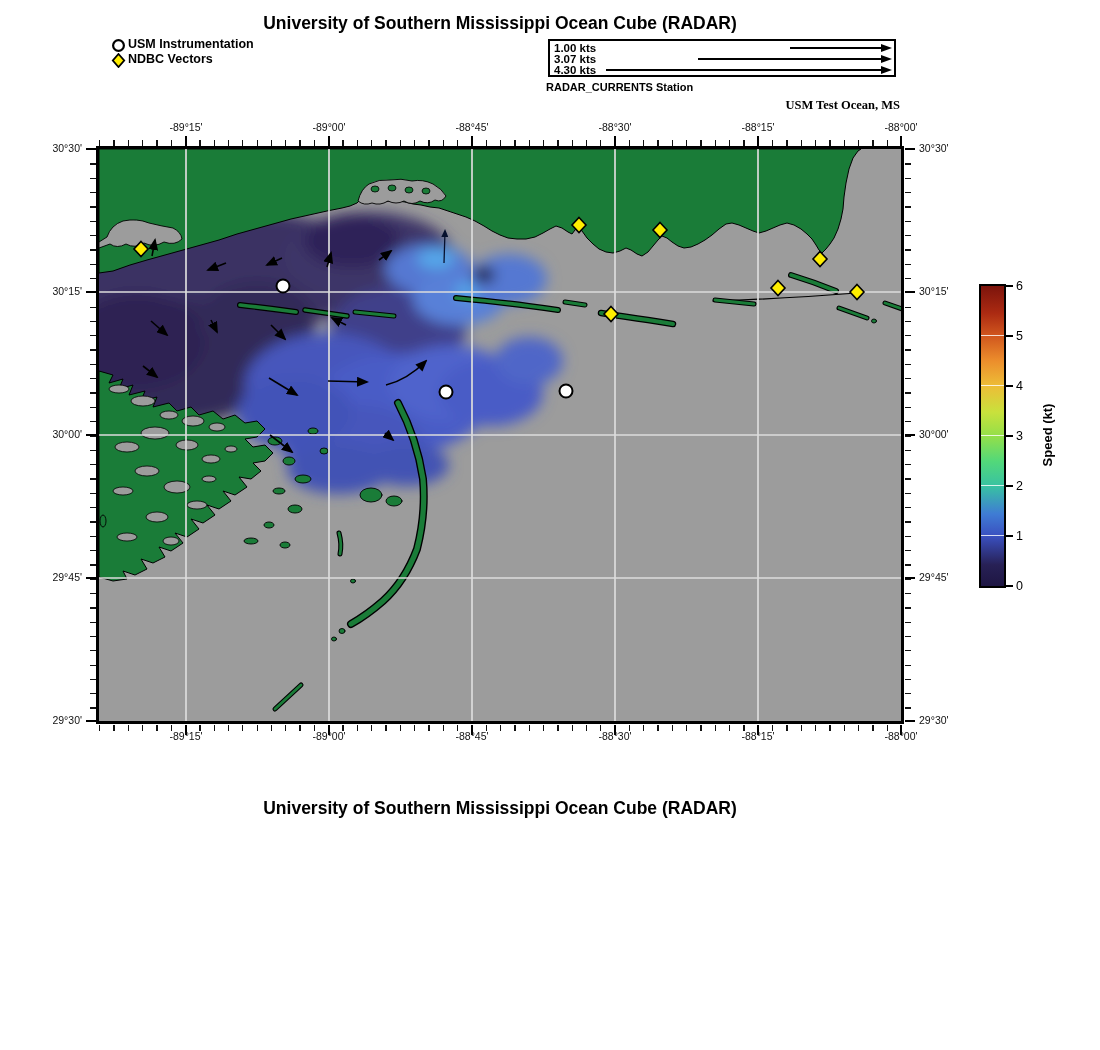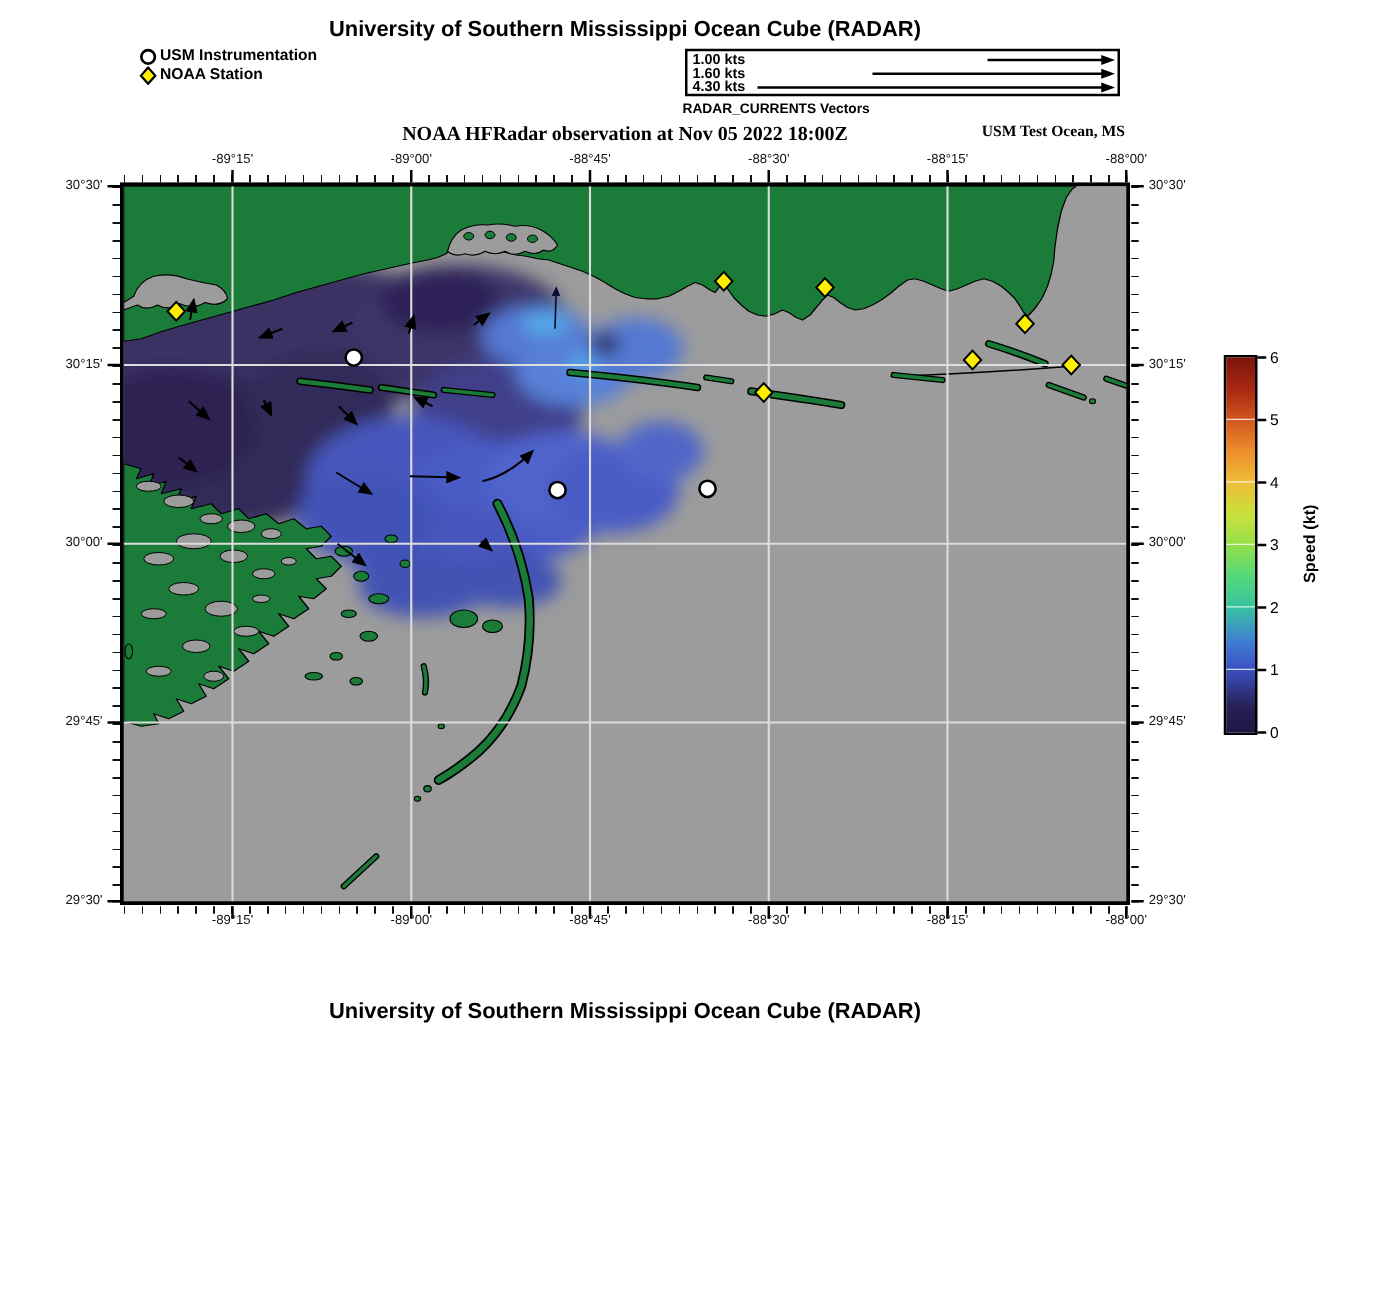--- a/index.html
+++ b/index.html
@@ -52,38 +52,37 @@
           </svg>
       </span>
       <span class="legend-label">USM Instrumentation</span>
     </div>
     <div class="legend-row" style="left:111px;top:52px">
       <span class="lg-ic">
         <svg width="15" height="15">
             <path d="M7.5,1 L13.2,7.5 L7.5,14 L1.8,7.5 Z" fill="#ffee00" stroke="#000" stroke-width="1.8"></path>
           </svg>
       </span>
-      <span class="legend-label">NOAA Station</span>
+      <span class="legend-label">NDBC Vectors</span>
     </div>
   </div>
 
   <div class="scalebox">
     <div class="vs-label" style="top:2px">1.00 kts</div>
-    <div class="vs-label" style="top:13px">1.60 kts</div>
+    <div class="vs-label" style="top:13px">3.07 kts</div>
     <div class="vs-label" style="top:24px">4.30 kts</div>
     <div class="vs-line" style="left:240px;width:92px;top:6px"></div>
     <div class="vs-line" style="left:148px;width:184px;top:17px"></div>
     <div class="vs-line" style="left:56px;width:276px;top:28px"></div>
     <div class="vs-head" style="left:331px;top:2.5px"></div>
     <div class="vs-head" style="left:331px;top:13.5px"></div>
     <div class="vs-head" style="left:331px;top:24.5px"></div>
   </div>
-  <div class="vs-caption">RADAR_CURRENTS Vectors</div>
-
-  <div class="obs">NOAA HFRadar observation at Nov 05 2022 18:00Z</div>
+  <div class="vs-caption">RADAR_CURRENTS Station</div>
+
   <div class="range">USM Test Ocean, MS</div>
 
   <div class="tickstrip ts-h abs" style="left:99px;top:140px;width:803px"></div>
   <div class="tickstrip ts-h abs" style="left:99px;top:725px;width:803px"></div>
   <div class="tickstrip ts-v abs" style="left:90px;top:149px;height:573px"></div>
   <div class="tickstrip ts-v abs" style="left:905px;top:149px;height:573px"></div>
 
   <div class="majtick" style="left:185px;top:136px;width:1.6px;height:10px"></div>
   <div class="majtick" style="left:328px;top:136px;width:1.6px;height:10px"></div>
   <div class="majtick" style="left:471px;top:136px;width:1.6px;height:10px"></div>

